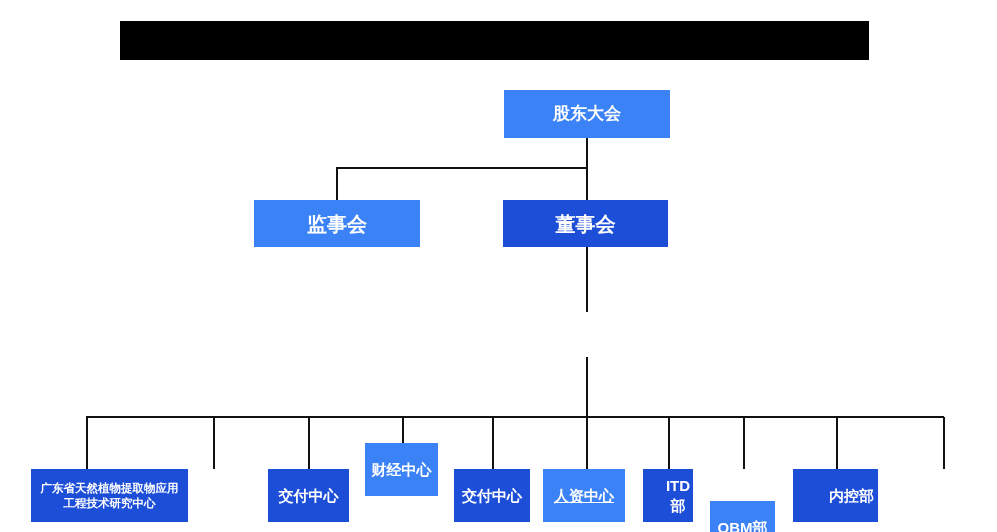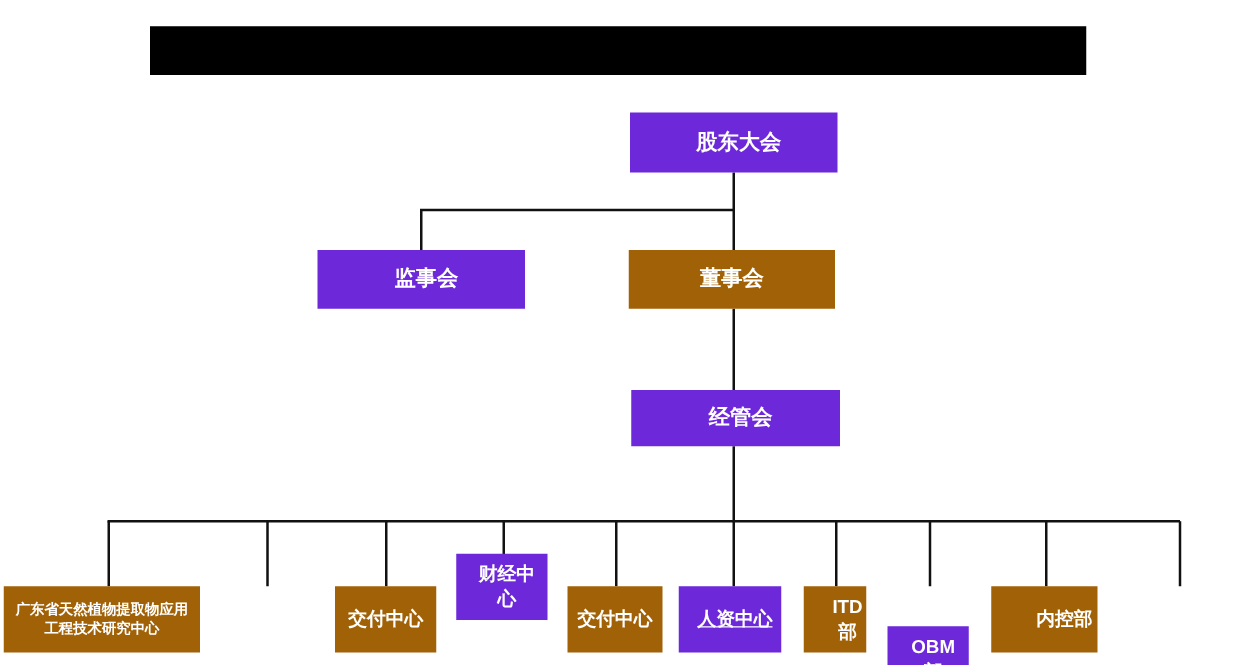--- a/index.html
+++ b/index.html
@@ -34,26 +34,26 @@
     display: flex;
     align-items: center;
     justify-content: center;
     text-align: center;
     color: #ffffff;
     font-weight: bold;
     box-sizing: border-box;
     padding: 2px 4px;
     line-height: 1.3;
   }
-  .node.dark  { background: #6d28d9; padding-left: 12px; }
-  .node.light { background: #a16207; }
+  .node.dark  { background: #3b82f6; }
+  .node.light { background: #1d4ed8; }
   .tier1 { font-size: 17px; }
-  .tier2 { font-size: 17px; }
+  .tier2 { font-size: 20px; }
   .dept  { font-size: 15px; }
-  .dept.small-text { font-size: 11.5px; }
+  .dept.small-text { font-size: 11.5px; margin-left: 28px; }
 
   
   .n-shareholders { left: 504px; top: 90px;  width: 166px; height: 48px; }
   .n-supervisory  { left: 254px; top: 200px; width: 166px; height: 47px; }
   .n-board        { left: 503px; top: 200px; width: 165px; height: 47px; }
   .n-management   { left: 505px; top: 312px; width: 167px; height: 45px; }
 
   
   .d1  { left: 3px;   top: 469px; width: 157px; height: 53px; }
   .d2  { left: 178px; top: 469px; width: 74px;  height: 53px; }
@@ -93,23 +93,20 @@
 
   <div class="node dark tier1 n-shareholders">
     <span>股东大会</span>
   </div>
   <div class="node dark tier2 n-supervisory">
     <span>监事会</span>
   </div>
   <div class="node light tier2 n-board">
     <span>董事会</span>
   </div>
-  <div class="node dark tier2 n-management">
-    <span>经管会</span>
-  </div>
 
   <div class="node light dept small-text d1">
     <span>广东省天然植物提取物应用工程技术研究中心</span>
   </div>
   <div class="node light dept d3">
     <span>交付中心</span>
   </div>
   <div class="node dark dept d4">
     <span>财经中心</span>
   </div>

